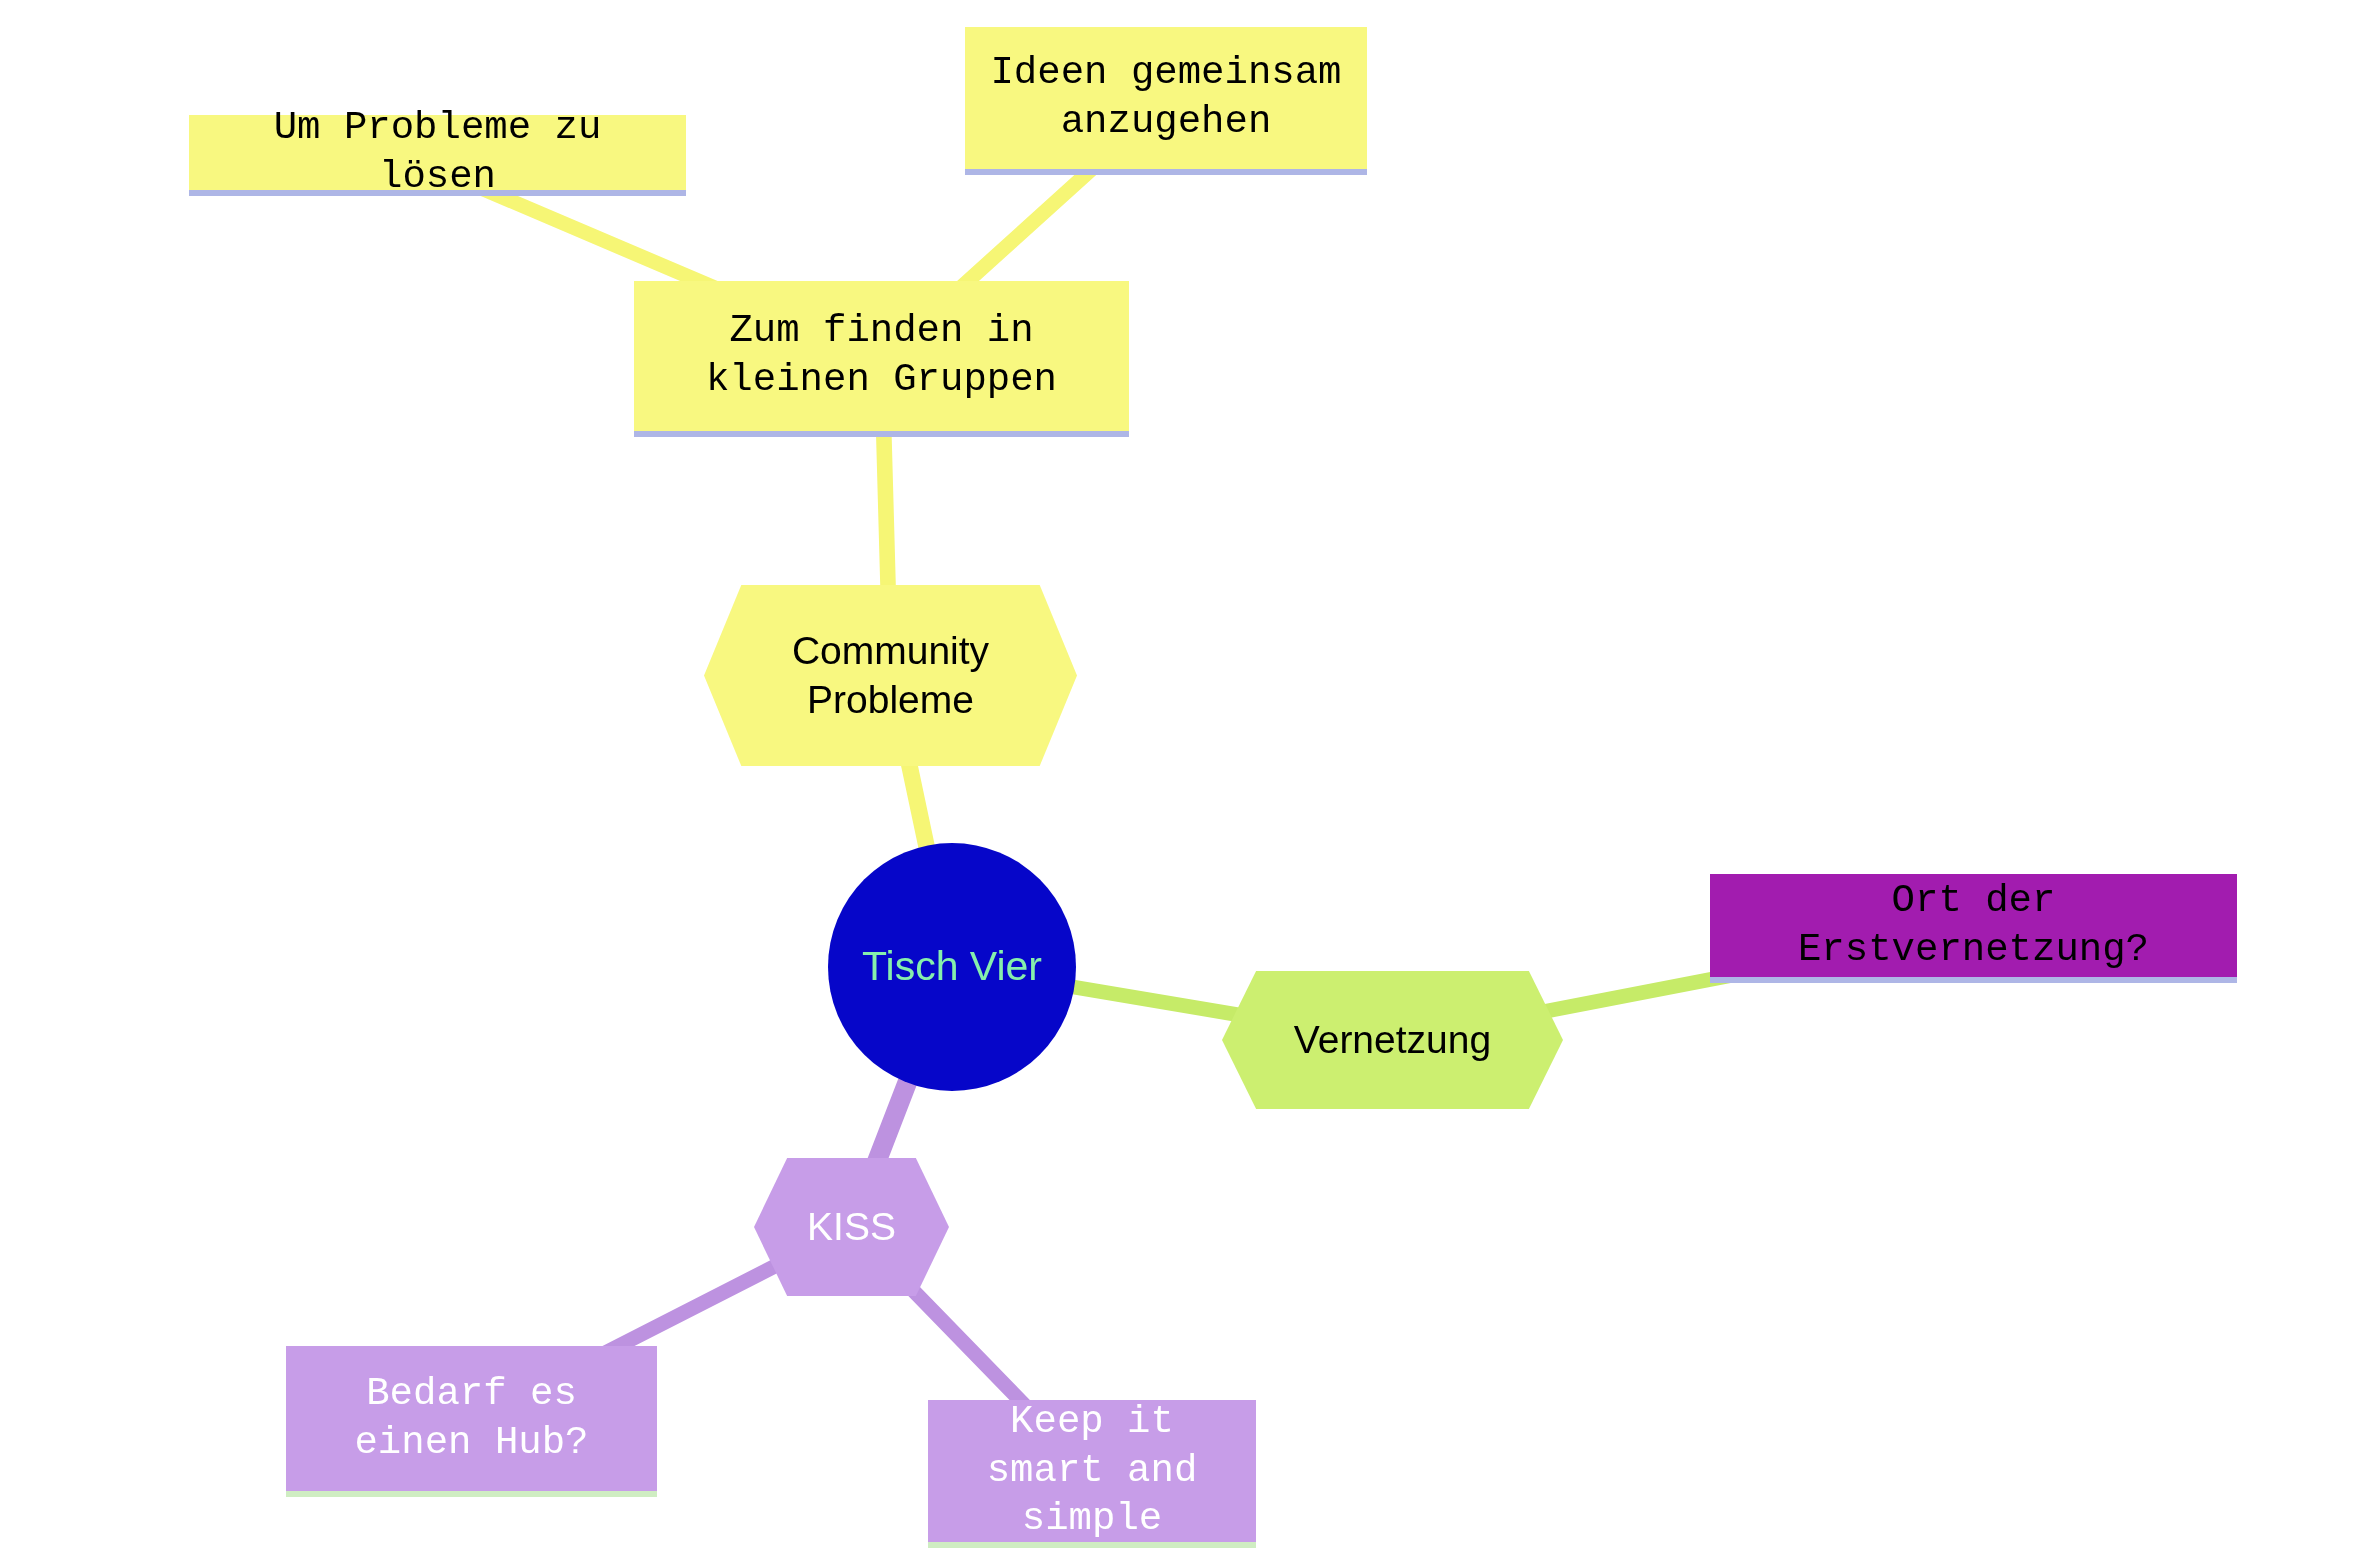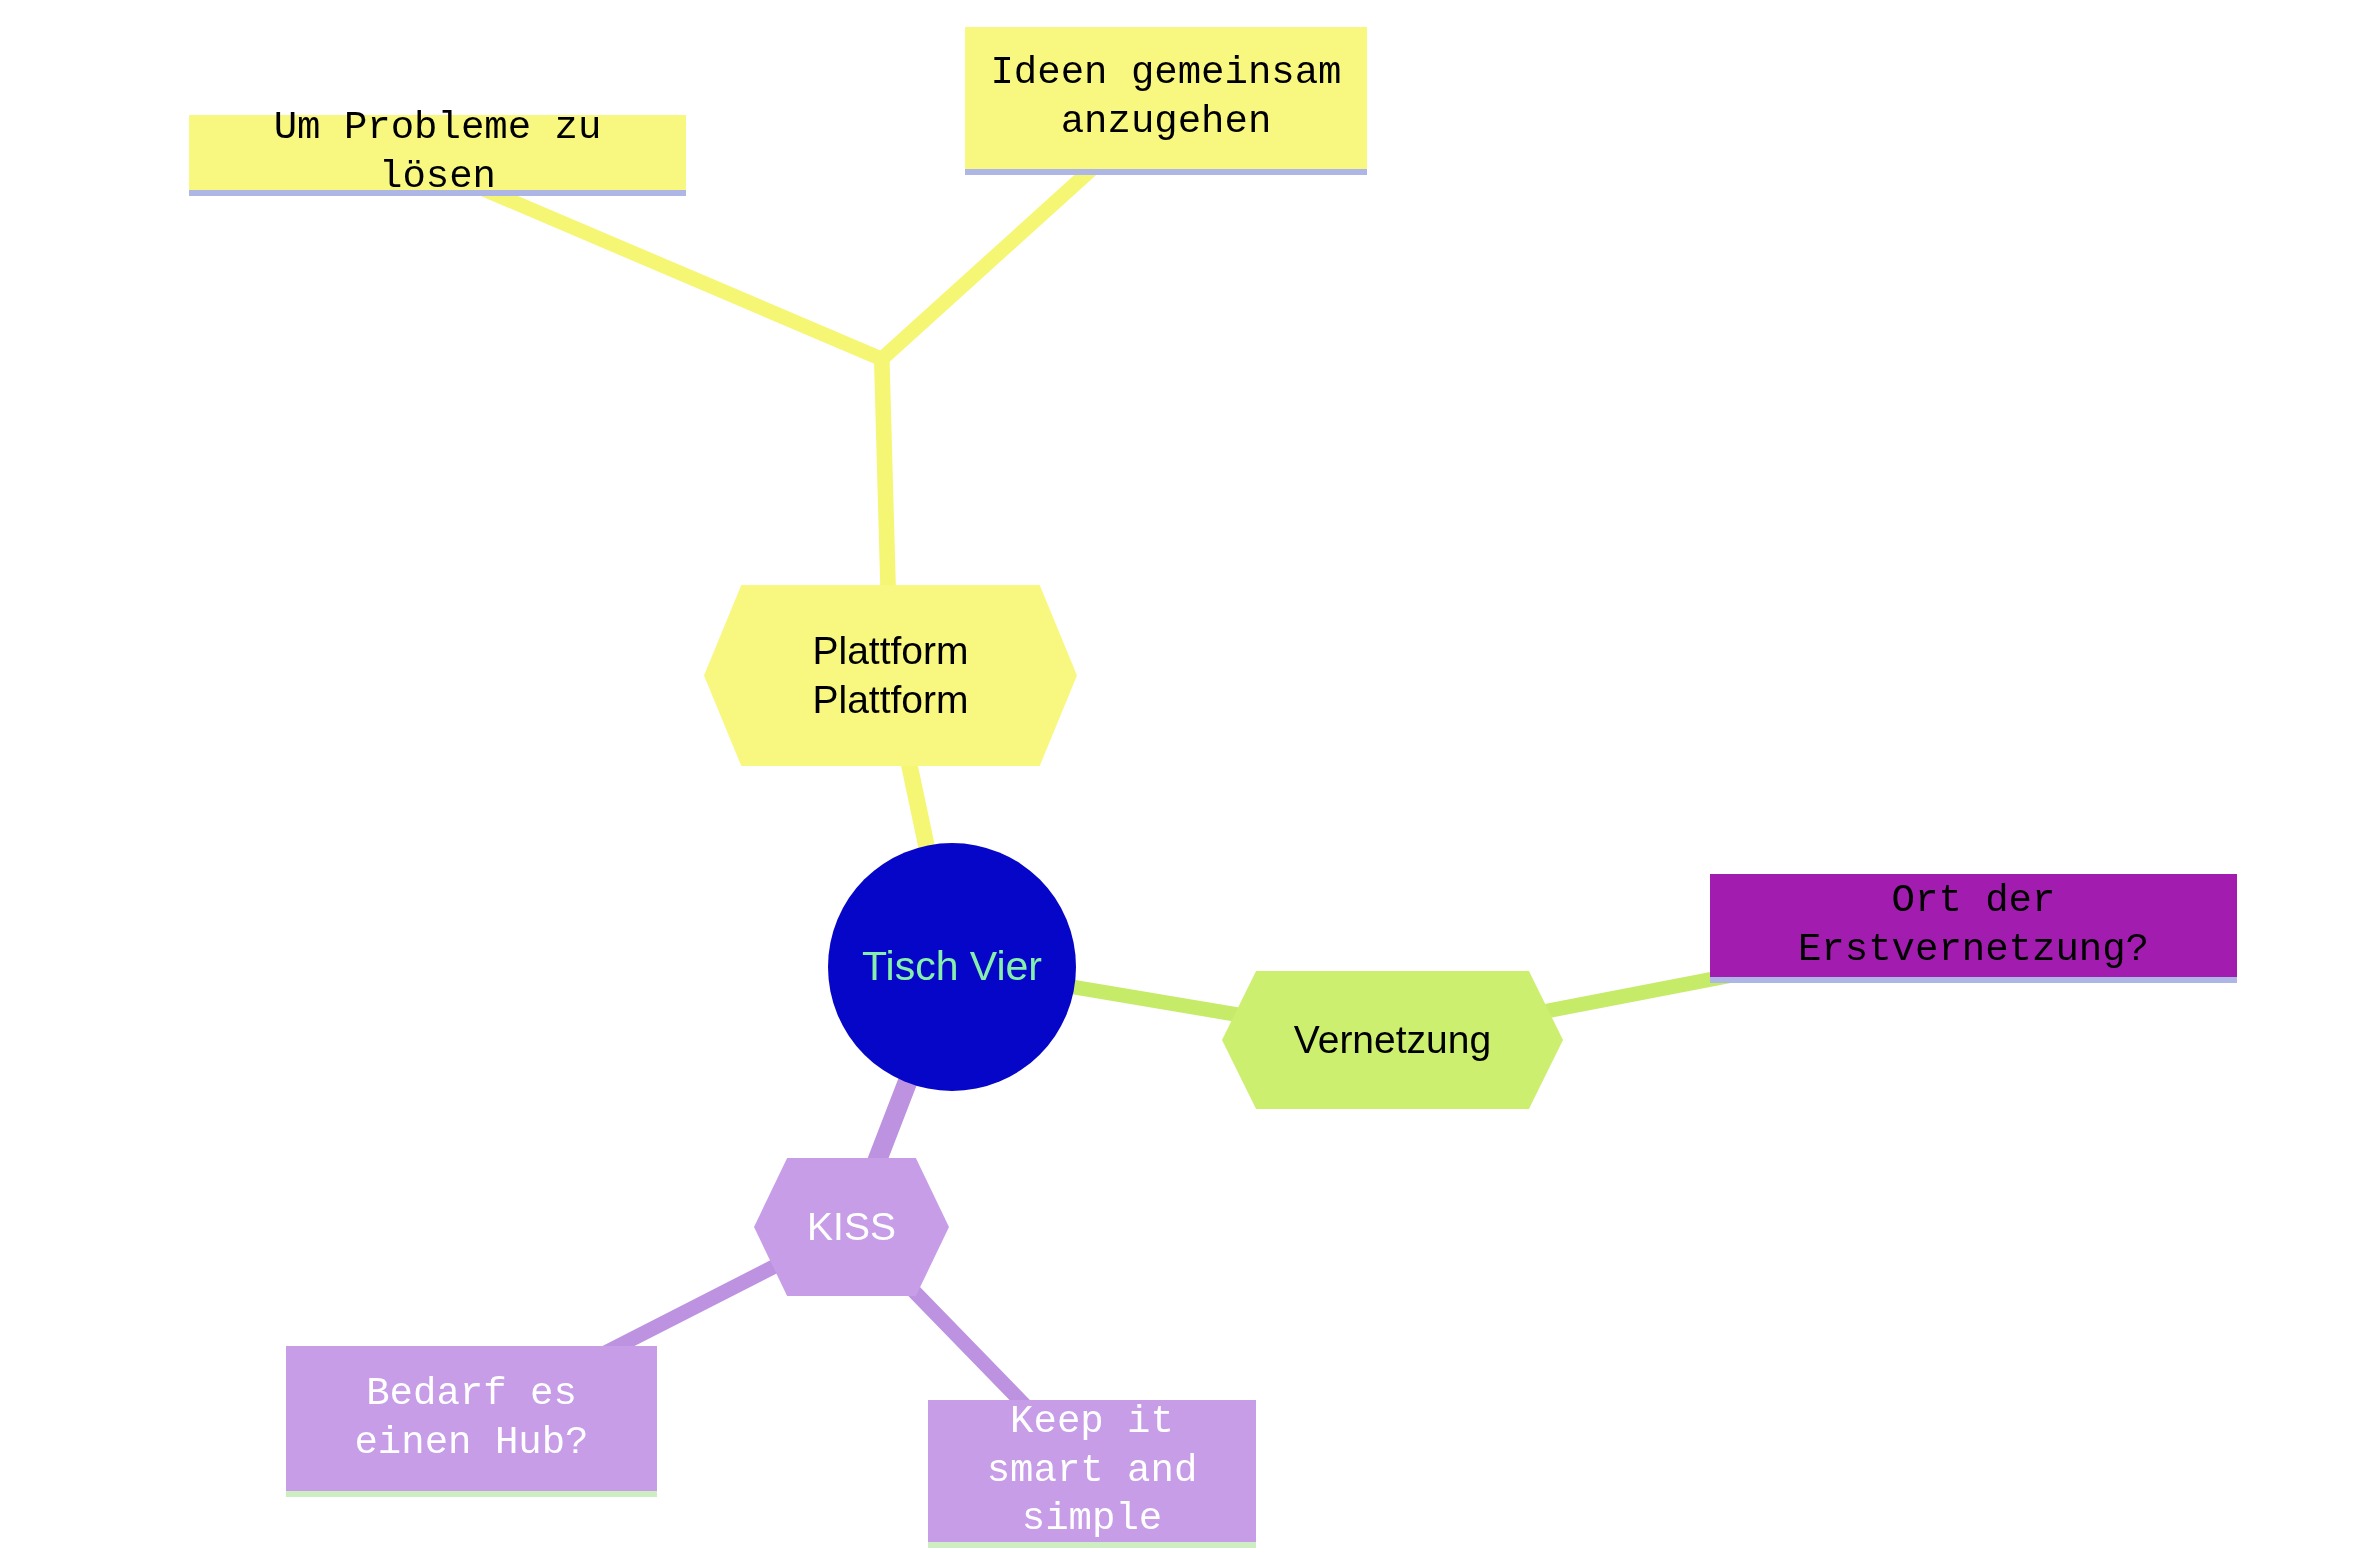--- a/index.html
+++ b/index.html
@@ -88,23 +88,26 @@
   </svg>
 
   <div id="node-um-probleme" class="node rect ul-blue bg-yellow">
     <span>Um Probleme zu lösen</span>
   </div>
 
   <div id="node-ideen" class="node rect ul-blue bg-yellow">
     <span>Ideen gemeinsam anzugehen</span>
   </div>
 
+  <div id="node-zum-finden" class="node rect ul-blue bg-yellow">
+    <span>Zum finden in kleinen Gruppen</span>
+  </div>
 
   <div id="node-community" class="node hex bg-yellow">
-    <span>Plattform Plattform</span>
+    <span>Community Probleme</span>
   </div>
 
   <div id="node-root" class="node circle">
     <span>Tisch Vier</span>
   </div>
 
   <div id="node-vernetzung" class="node hex bg-green-hex">
     <span>Vernetzung</span>
   </div>
 

